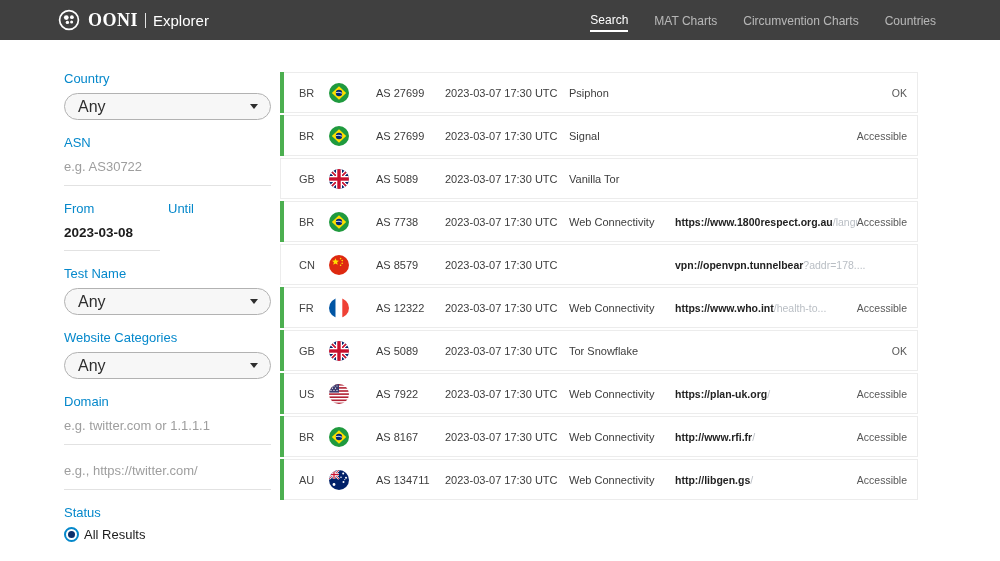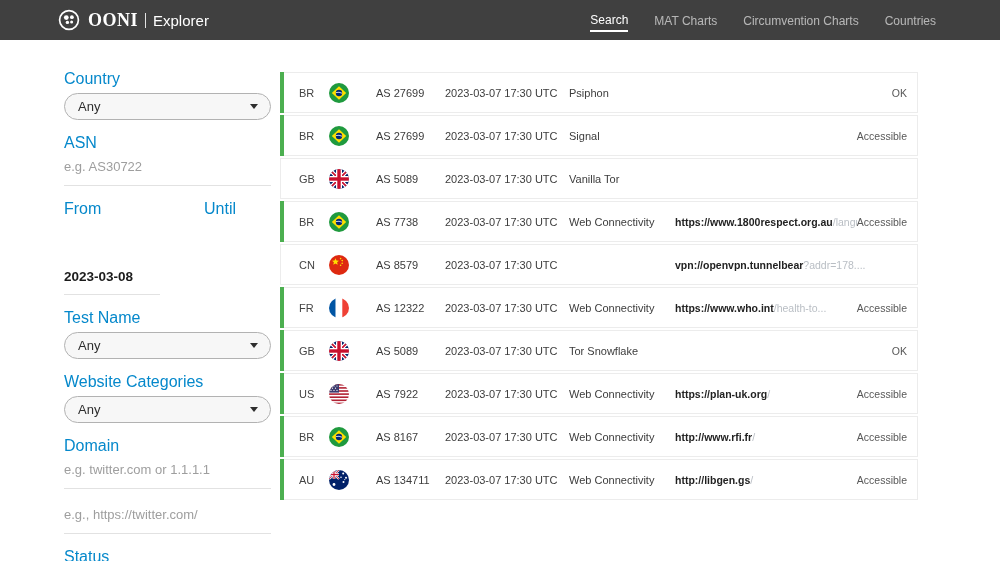--- a/index.html
+++ b/index.html
@@ -28,37 +28,37 @@
   .nav { display:flex; align-items:center; gap:26px; }
   .nav-item {
     color:rgba(255,255,255,.62); font-size:12px; line-height:1;
     padding:5px 0 4px; cursor:pointer; white-space:nowrap;
   }
   .nav-item.active { color:#fff; border-bottom:2px solid #fff; }
 
   
   .sidebar { position:absolute; left:64px; top:72px; width:207px; }
   .fg { margin-bottom:16px; }
-  .fg-label { color:#0588CB; font-size:16px; line-height:14px; margin-bottom:7px; }
+  .fg-label { color:#0588CB; font-size:13px; line-height:14px; margin-bottom:7px; }
   .select {
     height:27px; border:1px solid #b2b2b2; border-radius:14px; background:#f7f7f7;
     display:flex; align-items:center; justify-content:space-between;
-    padding:0 12px 0 13px; font-size:13px; color:#2e2e2e; cursor:pointer;
+    padding:0 12px 0 13px; font-size:16px; color:#2e2e2e; cursor:pointer;
   }
   .caret {
     width:0; height:0; border-left:4px solid transparent;
     border-right:4px solid transparent; border-top:5px solid #2e2e2e;
   }
   .text-input {
     width:100%; border:none; border-bottom:1px solid #e2e2e2; outline:none;
     font-size:13px; color:#14532d; padding:2px 0 11px; background:transparent;
     font-family:inherit;
   }
   .text-input::placeholder { color:#9e9e9e; opacity:1; }
-  .dates { display:grid; grid-template-columns:96px 99px; column-gap:8px;gap:44px; }
+  .dates { display:grid; grid-template-columns:96px 99px; column-gap:8px; }
   .date-input { font-weight:bold; font-size:13.5px; color:#1b1b1b; padding:2px 0 10px; }
   .radio-row { display:flex; align-items:center; gap:5px; font-size:13px; color:#1b1b1b; cursor:pointer; }
   .radio { width:15px; height:15px; border-radius:50%; flex:0 0 auto; }
   .radio.checked { border:2px solid #0588CB; position:relative; }
   .radio.checked::after { content:""; position:absolute; inset:2px; border-radius:50%; background:#0d2f6b; }
 
   
   .results { position:absolute; left:280px; top:72px; width:638px; }
   .row {
     position:relative; height:41px; margin-bottom:2px; background:#fff;

